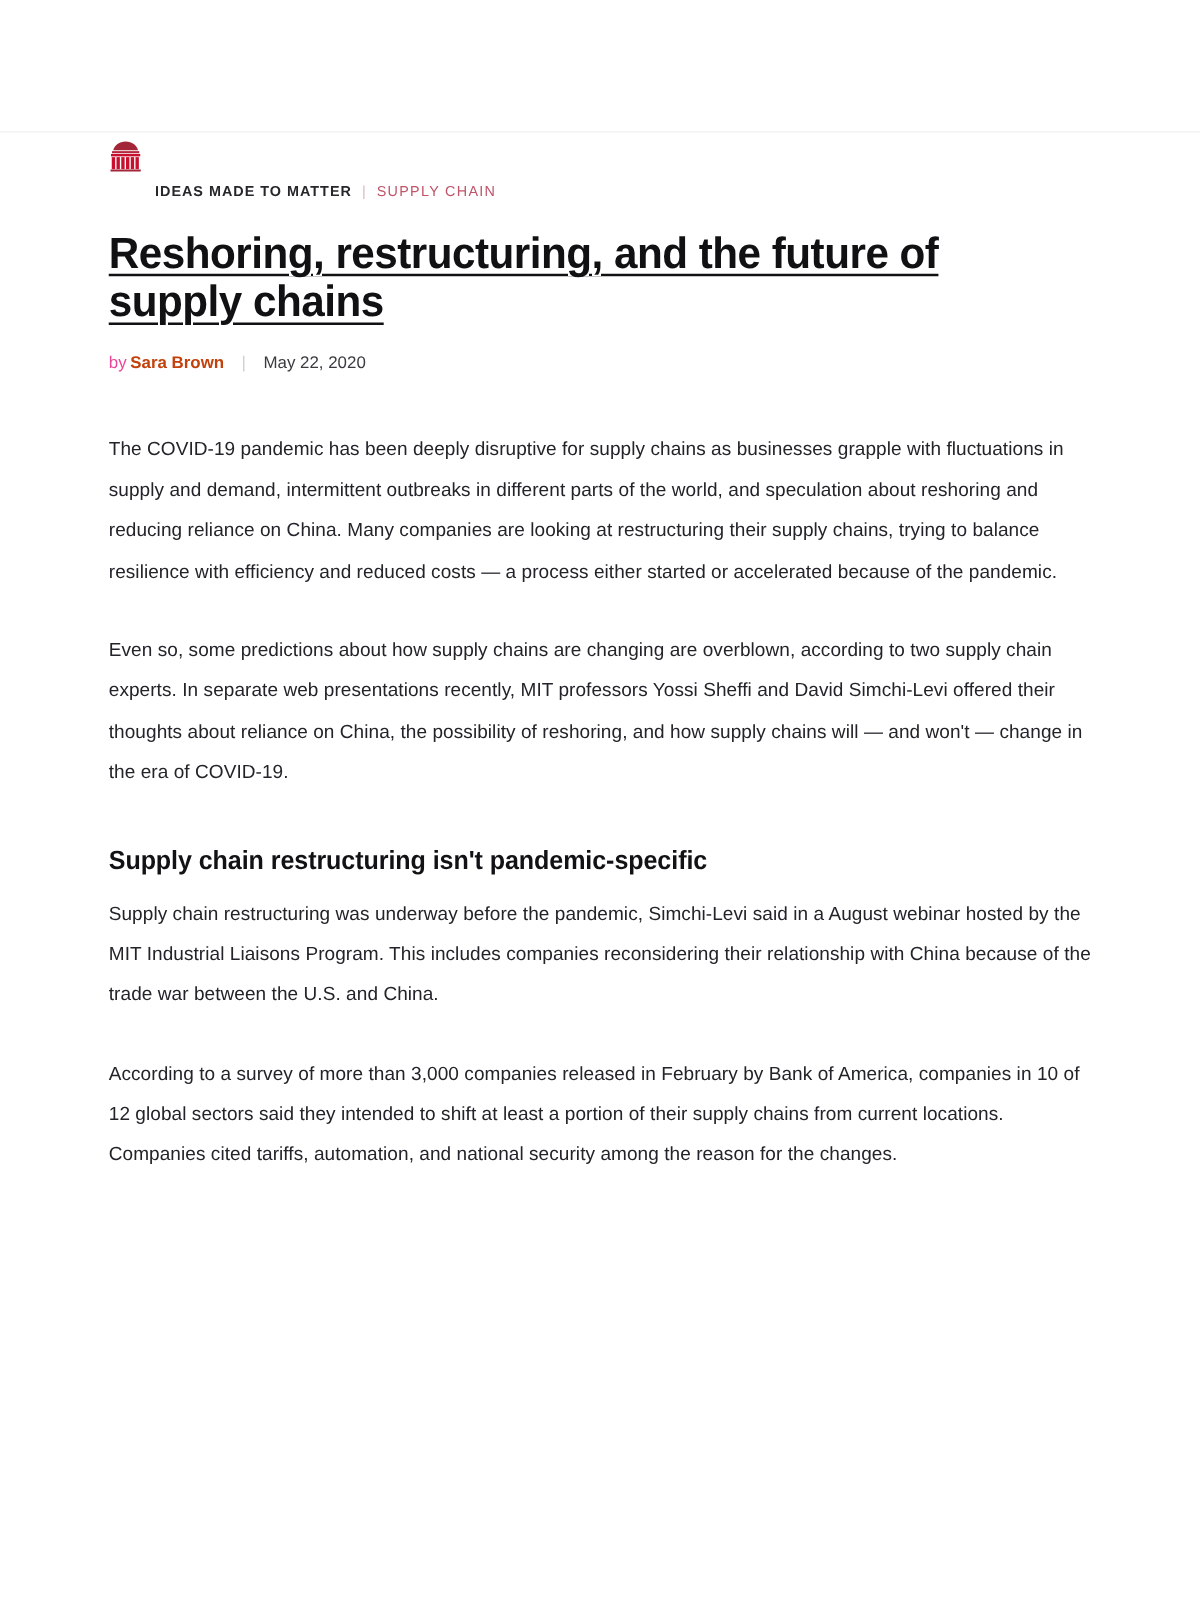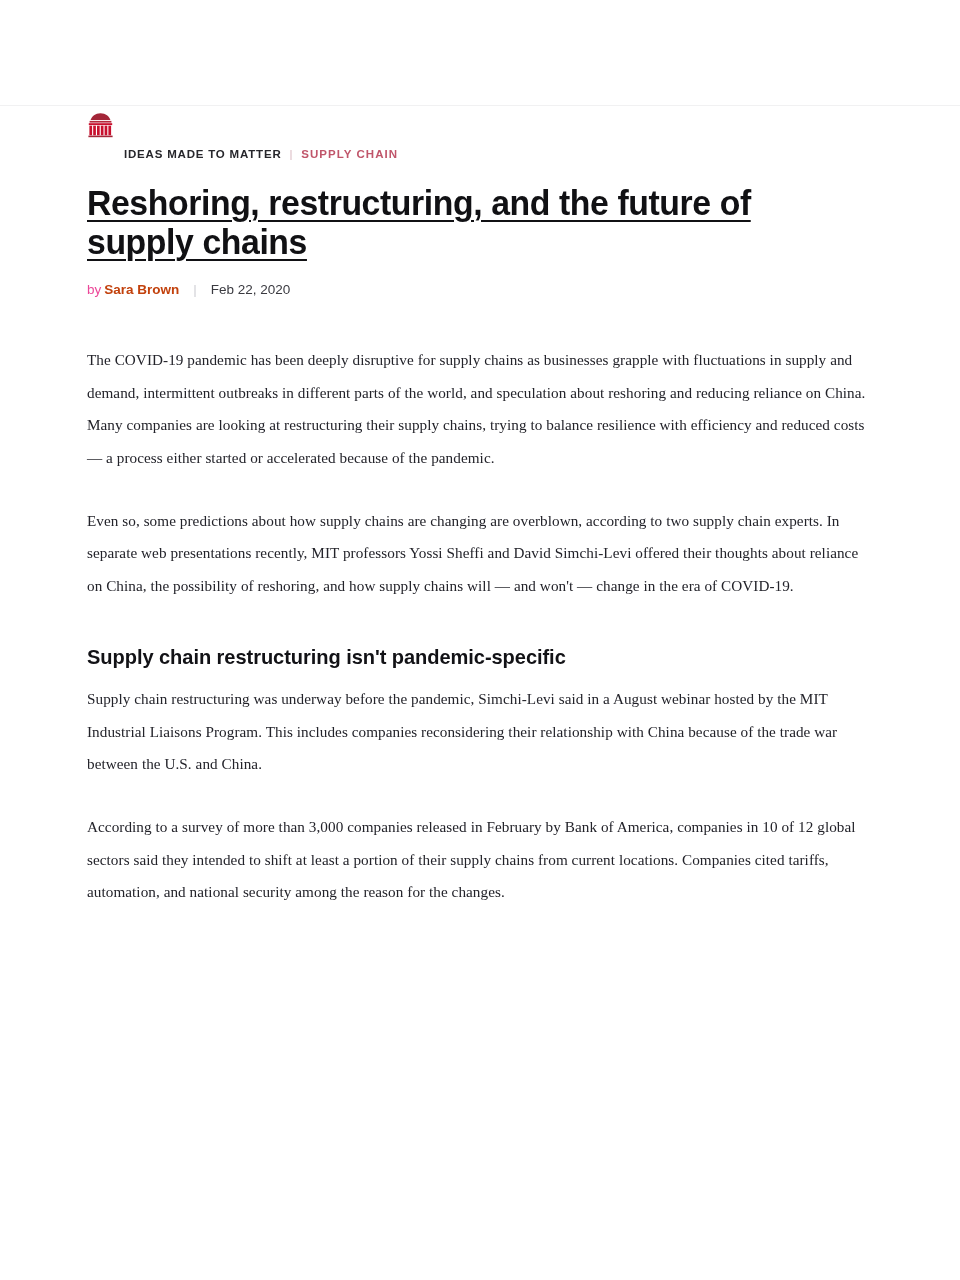--- a/index.html
+++ b/index.html
@@ -64,21 +64,21 @@
     color: #26262b;
     padding-left: 37px;
   }
   .eyebrow .sep {
     color: #d9b8bf;
     margin: 0 8px;
     font-weight: 400;
   }
   .eyebrow .topic {
     color: #c0556a;
-    font-weight: 700;
+    font-weight: 400;
     letter-spacing: 0.09em;
   }
 
   
   .headline {
     font-family: "Liberation Sans", "DejaVu Sans", sans-serif;
     font-size: 35px;
     font-weight: 700;
     letter-spacing: -0.012em;
     line-height: 1.12;
@@ -159,21 +159,21 @@
     transform: scaleX(0.99);
     transform-origin: left center;
   }
 
   
   .body-wrap {
     margin-top: 48px;
     width: 790px;
   }
   p.body {
-    font-family: Liberation Serif, serif;
+    font-family: Liberation Sans, sans-serif;
     font-size: 15.2px;
     line-height: 2.13;
     color: #23232a;
     margin: 0 0 31px 0;
     letter-spacing: 0.004em;
   }
   p.body:last-child { margin-bottom: 0; }
 
   h2.section {
     font-family: "Liberation Sans", "DejaVu Sans", sans-serif;
@@ -211,21 +211,21 @@
       </svg>
     </div>
 
     <div class="eyebrow">
       <span class="brand">IDEAS MADE TO MATTER</span><span class="sep">|</span><span class="topic">SUPPLY CHAIN</span>
     </div>
 
     <h1 class="headline">Reshoring, restructuring, and the future of supply chains</h1>
 
     <div class="byline">
-      <span class="by">by</span><span class="author">Sara Brown</span><span class="bsep">|</span><span class="date">Feb 22, 2020</span>
+      <span class="by">by</span><span class="author">Sara Brown</span><span class="bsep">|</span><span class="date">May 22, 2020</span>
     </div>
 
 
     <div class="body-wrap">
       <p class="body">The COVID-19 pandemic has been deeply disruptive for supply chains as businesses grapple with fluctuations in supply and demand, intermittent outbreaks in different parts of the world, and speculation about reshoring and reducing reliance on China. Many companies are looking at restructuring their supply chains, trying to balance resilience with efficiency and reduced costs — a process either started or accelerated because of the pandemic.</p>
       <p class="body">Even so, some predictions about how supply chains are changing are overblown, according to two supply chain experts. In separate web presentations recently, MIT professors Yossi Sheffi and David Simchi-Levi offered their thoughts about reliance on China, the possibility of reshoring, and how supply chains will — and won't — change in the era of COVID-19.</p>
       <h2 class="section">Supply chain restructuring isn't pandemic-specific</h2>
       <p class="body">Supply chain restructuring was underway before the pandemic, Simchi-Levi said in a August webinar hosted by the MIT Industrial Liaisons Program. This includes companies reconsidering their relationship with China because of the trade war between the U.S. and China.</p>
       <p class="body">According to a survey of more than 3,000 companies released in February by Bank of America, companies in 10 of 12 global sectors said they intended to shift at least a portion of their supply chains from current locations. Companies cited tariffs, automation, and national security among the reason for the changes.</p>
     </div>

